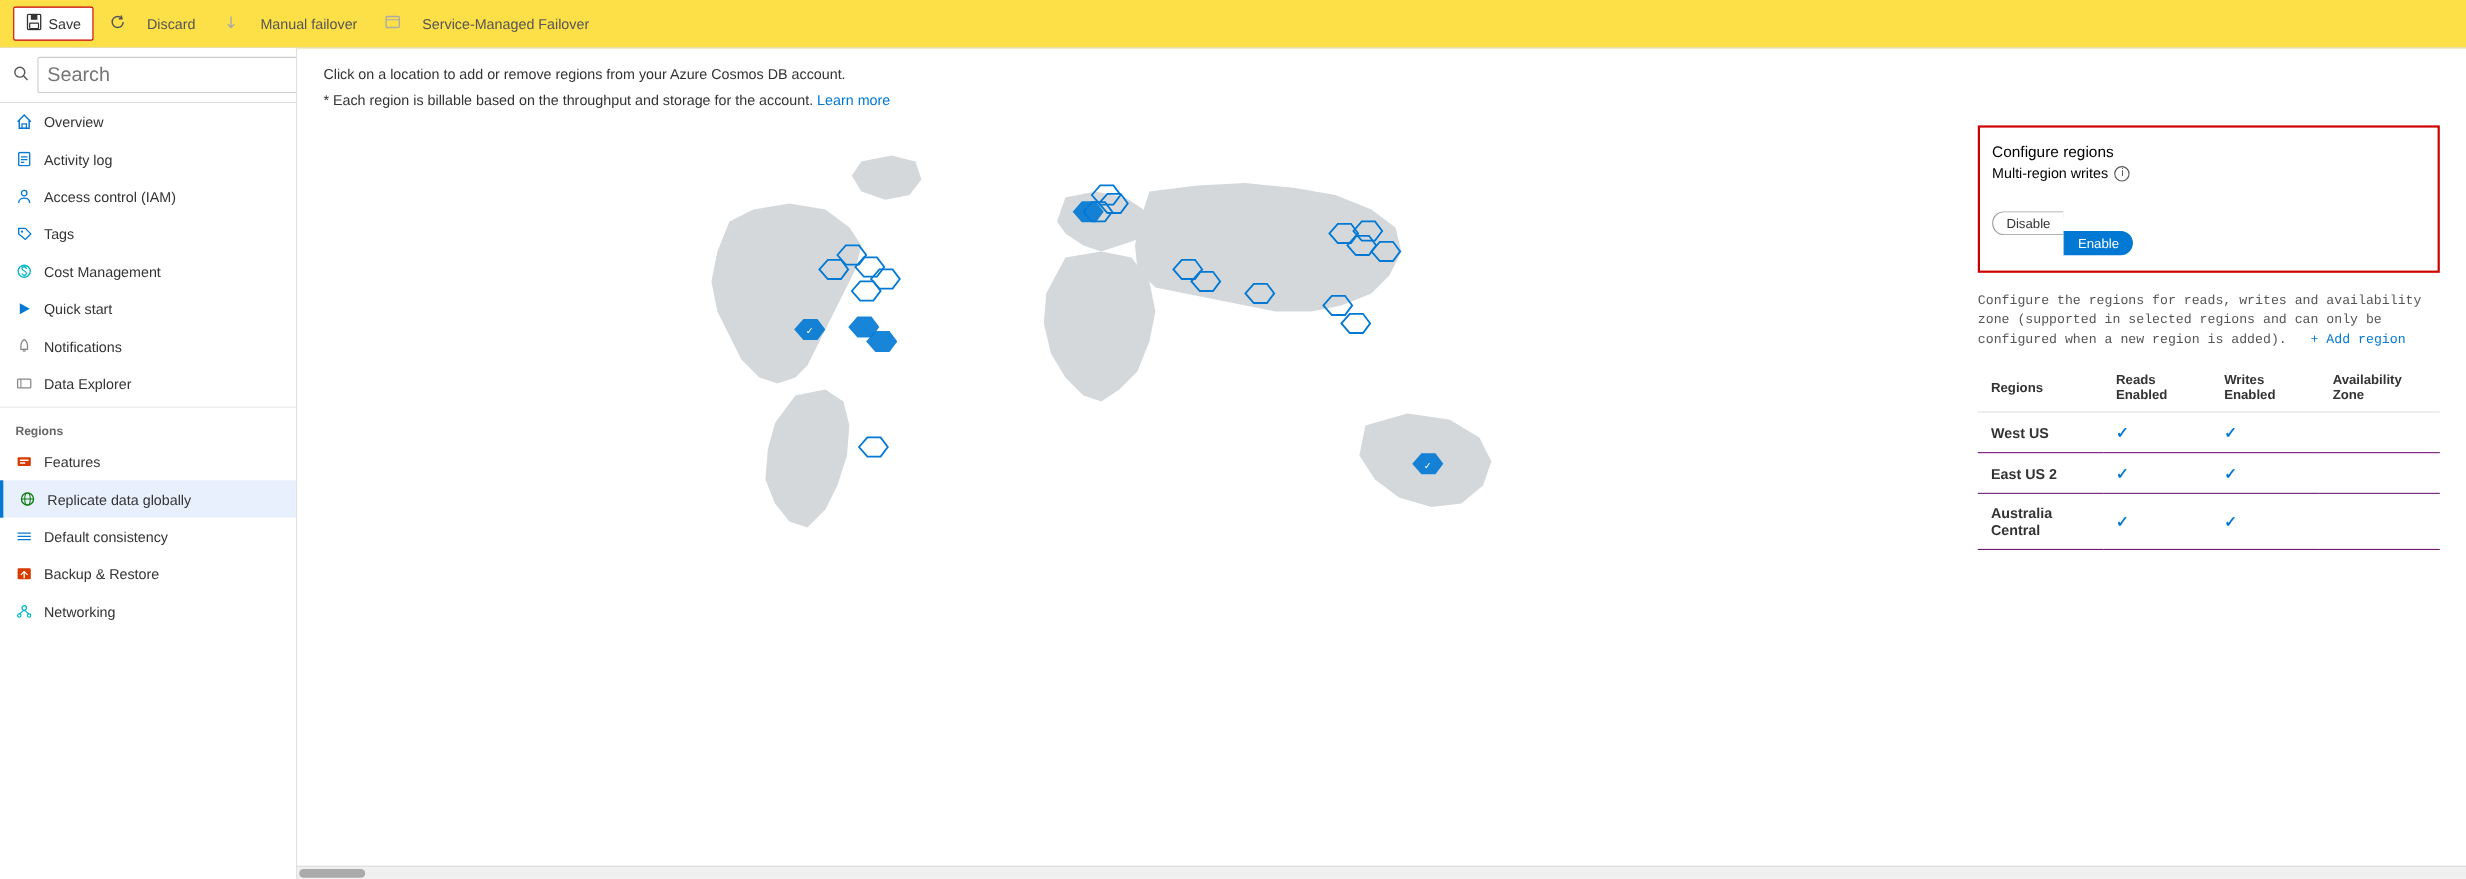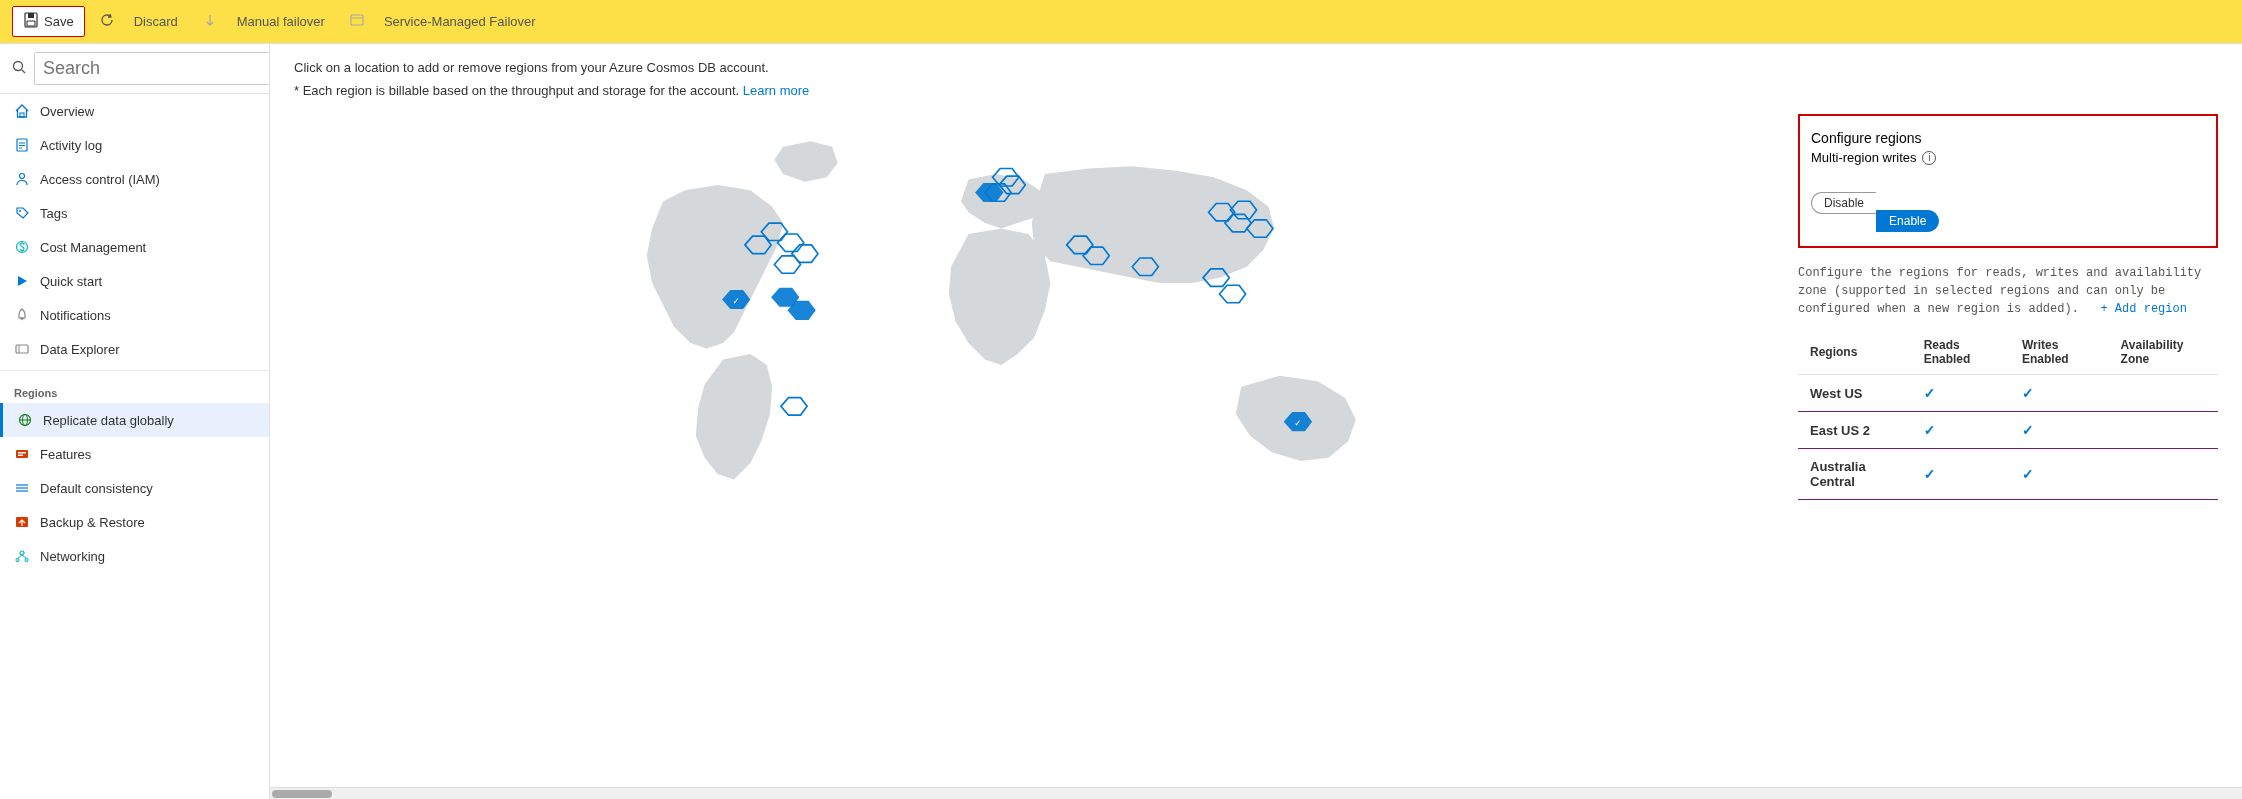--- a/index.html
+++ b/index.html
@@ -275,40 +275,40 @@
           <rect x="1" y="3" width="12" height="8" rx="1" stroke="#888" stroke-width="1.2"></rect>
           <line x1="4" y1="3" x2="4" y2="11" stroke="#888" stroke-width="1"></line>
         </svg>
       </span>
       <span>Data Explorer</span>
     </div>
 
     <hr class="sidebar-divider">
     <div class="sidebar-section-label">Regions</div>
 
+    <div class="sidebar-item">
+      <span class="icon" style="color:#d83b01">
+        <svg width="14" height="14" viewBox="0 0 14 14" fill="none">
+          <rect x="1" y="3" width="12" height="8" rx="1" fill="#d83b01"></rect>
+          <rect x="3" y="5" width="8" height="1.5" rx="0.5" fill="#fff"></rect>
+          <rect x="3" y="7.5" width="5" height="1.5" rx="0.5" fill="#fff"></rect>
+        </svg>
+      </span>
+      <span>Features</span>
+    </div>
+
     <div class="sidebar-item active" style="border-left: 3px solid #0078d4;">
       <span class="icon" style="color:#107c10">
         <svg width="14" height="14" viewBox="0 0 14 14" fill="none">
           <circle cx="7" cy="7" r="5.5" stroke="#107c10" stroke-width="1.2"></circle>
           <ellipse cx="7" cy="7" rx="2.5" ry="5.5" stroke="#107c10" stroke-width="1"></ellipse>
           <line x1="1.5" y1="7" x2="12.5" y2="7" stroke="#107c10" stroke-width="1"></line>
         </svg>
       </span>
       <span>Replicate data globally</span>
-    </div>
-
-    <div class="sidebar-item">
-      <span class="icon" style="color:#d83b01">
-        <svg width="14" height="14" viewBox="0 0 14 14" fill="none">
-          <rect x="1" y="3" width="12" height="8" rx="1" fill="#d83b01"></rect>
-          <rect x="3" y="5" width="8" height="1.5" rx="0.5" fill="#fff"></rect>
-          <rect x="3" y="7.5" width="5" height="1.5" rx="0.5" fill="#fff"></rect>
-        </svg>
-      </span>
-      <span>Features</span>
     </div>
 
     <div class="sidebar-item">
       <span class="icon icon-blue">
         <svg width="14" height="14" viewBox="0 0 14 14" fill="none">
           <line x1="1" y1="4" x2="13" y2="4" stroke="#0078d4" stroke-width="1.2"></line>
           <line x1="1" y1="7" x2="13" y2="7" stroke="#0078d4" stroke-width="1.2"></line>
           <line x1="1" y1="10" x2="13" y2="10" stroke="#0078d4" stroke-width="1.2"></line>
         </svg>
       </span>

